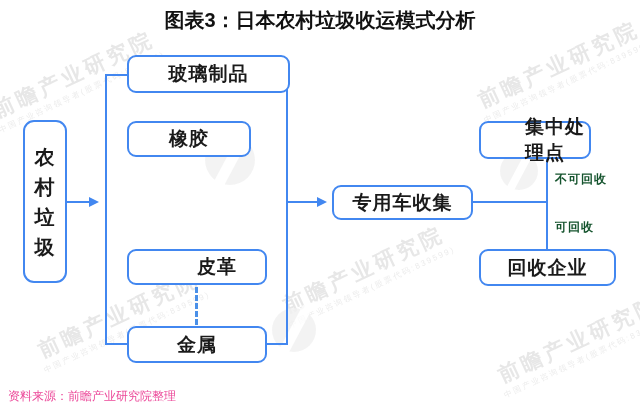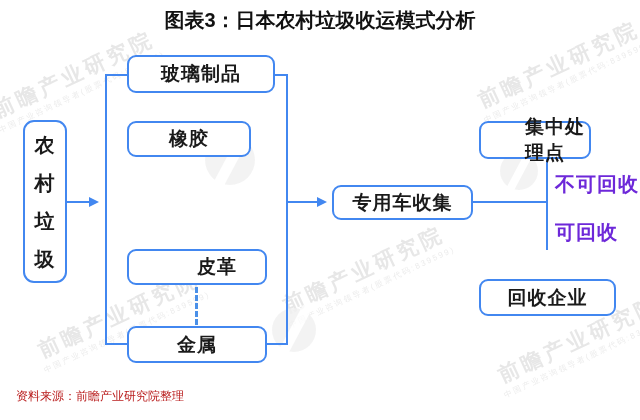--- a/index.html
+++ b/index.html
@@ -26,38 +26,38 @@
       font-size:19px;font-weight:600;color:#1a1a1a;letter-spacing:1px;}
   .group-rect{position:absolute;box-sizing:border-box;border:2px solid #4287f0;
       background:transparent;z-index:1;}
   .node{z-index:2;}
   .hline{position:absolute;height:2px;background:#4287f0;z-index:1;}
   .vline{position:absolute;width:2px;background:#4287f0;z-index:1;}
   .vdash{position:absolute;width:0;border-left:3px dashed #4a90e8;z-index:1;}
   .arrowhead{position:absolute;width:0;height:0;z-index:1;
       border-top:5px solid transparent;border-bottom:5px solid transparent;
       border-left:10px solid #4287f0;}
-  .vertical-text{width:22px;line-height:38px;font-size:20px;word-break:break-all;
+  .vertical-text{width:22px;line-height:30px;font-size:20px;word-break:break-all;
       text-align:center;}
-  .branch-label{position:absolute;font-size:20px;font-weight:600;color:#6d28d9;
+  .branch-label{position:absolute;font-size:12px;font-weight:600;color:#14532d;
       letter-spacing:1px;z-index:2;font-family:Liberation Serif, serif;}
-  .footer-source{position:absolute;left:8px;top:388px;font-size:12px;color:#b91c1c;z-index:2;margin-left:8px;}
+  .footer-source{position:absolute;left:8px;top:388px;font-size:12px;color:#ec4899;z-index:2;}
   .footer-credit{position:absolute;right:7px;top:389px;font-size:13px;color:#9a9a9a;z-index:2;}
   
   #node-source{left:23px;top:120px;width:44px;height:163px;border-radius:11px;}
   #group-rect{left:105px;top:74px;width:183px;height:271px;}
-  #node-waste-0{left:127px;top:55px;width:148px;height:38px;}
+  #node-waste-0{left:127px;top:55px;width:163px;height:38px;}
   #node-waste-1{left:127px;top:121px;width:124px;height:36px;}
   #node-waste-2{left:127px;top:185px;width:140px;height:36px;}
   #node-waste-3{left:127px;top:249px;width:140px;height:36px;padding-left:40px;}
   #node-waste-4{left:127px;top:326px;width:140px;height:37px;}
   #dash-leather-metal{left:195px;top:287px;height:38px;}
   #node-collect{left:332px;top:185px;width:141px;height:35px;}
   #node-process{left:479px;top:121px;width:112px;height:38px;padding-left:44px;}
-  #node-recycle{left:479px;top:249px;width:137px;height:37px;margin-top:30px;}
+  #node-recycle{left:479px;top:249px;width:137px;height:37px;}
   #line-a{left:67px;top:201px;width:23px;}
   #head-a{left:89px;top:197px;}
   #line-b{left:288px;top:201px;width:30px;}
   #head-b{left:317px;top:197px;}
   #line-c{left:473px;top:201px;width:75px;}
   #line-d{left:546px;top:159px;height:91px;}
   #label-nonrecyclable{left:555px;top:171px;}
   #label-recyclable{left:555px;top:219px;}
   
   #wm1{left:-15px;top:60px;}

